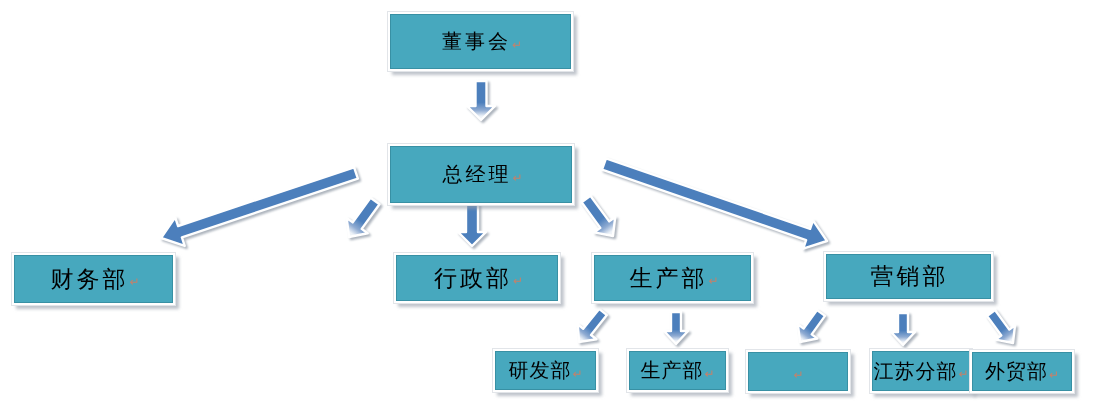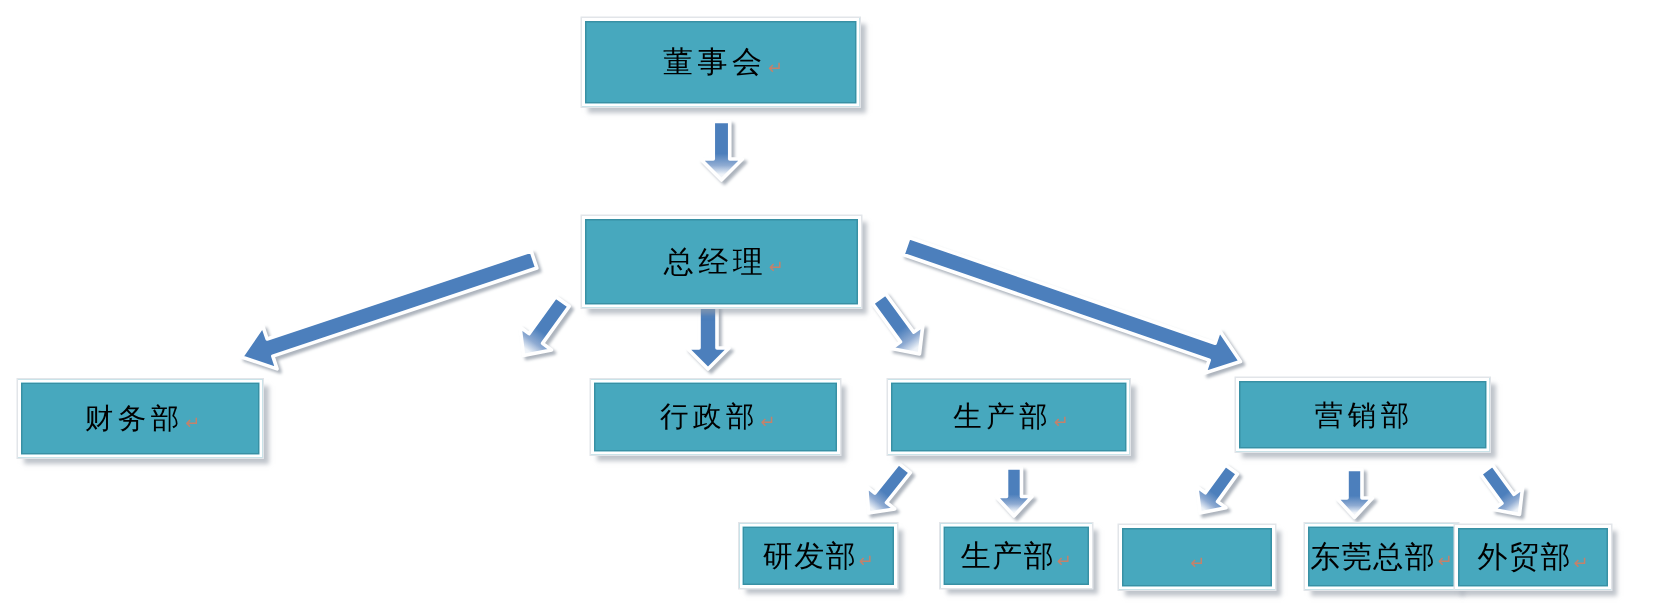--- a/index.html
+++ b/index.html
@@ -43,21 +43,21 @@
     cursor: default;
     user-select: none;
   }
   .node .label {
     letter-spacing: 3px;
     margin-left: 3px; 
     white-space: nowrap;
     text-align: center;
   }
   .lv1 .label, .lv2 .label { font-size: 20px; }
-  .lv3 .label { font-size: 19px; }
+  .lv3 .label { font-size: 23px; }
   .lv4 .label { font-size: 20px; letter-spacing: 1px; margin-left: 0; }
   .pmark {
     color: var(--pmark, #C4826B);
     font-size: 12px;
     line-height: 1;
     margin-left: 1px;
     align-self: center;
     transform: translateY(3px);
   }
 </style>
@@ -177,21 +177,21 @@
   <div class="node lv4" style="left:627px; top:349px; width:101px; height:43px;">
     <span class="label">生产部</span>
       <span class="pmark">↵</span>
   </div>
 
   <div class="node lv4" style="left:746px; top:350px; width:104px; height:43px;">
       <span class="pmark">↵</span>
   </div>
 
   <div class="node lv4" style="left:870px; top:349px; width:102px; height:44px;">
-    <span class="label">东莞总部</span>
+    <span class="label">江苏分部</span>
       <span class="pmark">↵</span>
   </div>
 
   <div class="node lv4" style="left:970px; top:350px; width:104px; height:43px;">
     <span class="label">外贸部</span>
       <span class="pmark">↵</span>
   </div>
 
 </div>
 

